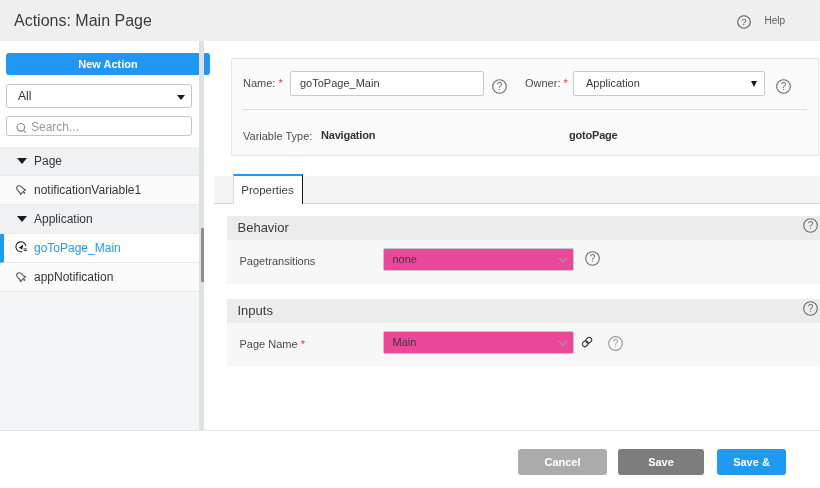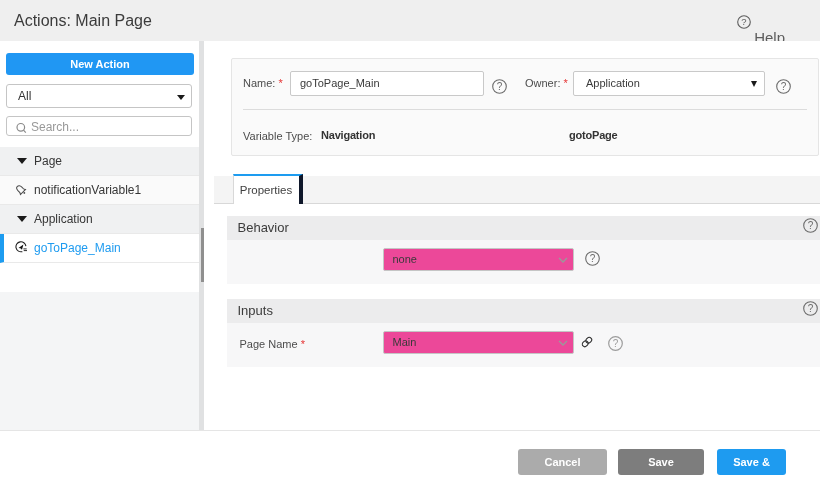--- a/index.html
+++ b/index.html
@@ -3,25 +3,25 @@
 <meta charset="utf-8">
 <style>
 * { margin:0; padding:0; box-sizing:border-box; }
 html,body { width:820px; height:488px; overflow:hidden; }
 body { font-family:"Liberation Sans", sans-serif; background:#fff; position:relative; }
 .abs { position:absolute; }
 
 
 #hdr { left:0; top:0; width:820px; height:41px; background:#efefef; }
 #hdr .title { left:14px; top:12px; font-size:16px; color:#3b3b3b; }
-#hdr .help { right:35px; top:29px; font-size:15px; color:#5c5c5c; }
+#hdr .help { right:35px; top:15px; font-size:10px; color:#5c5c5c; }
 
 
 #side { left:0; top:41px; width:199px; height:389px; background:#fff; }
-.btn-new { left:6px; top:12px; width:188px; height:22px; background:#2097f3; border-radius:3px; color:#fff; font-weight:bold; font-size:11px; text-align:center; line-height:22px; }
+.btn-new { left:6px; top:12px; width:204px; height:22px; background:#2097f3; border-radius:3px; color:#fff; font-weight:bold; font-size:11px; text-align:center; line-height:22px; }
 .sel-all { left:6px; top:43px; width:186px; height:24px; background:#fff; border:1px solid #c5c5c5; border-radius:3px; font-size:12px; color:#333; line-height:22px; padding-left:11px; }
 .sel-all .tri { position:absolute; right:6px; top:10px; width:0; height:0; border-left:4px solid transparent; border-right:4px solid transparent; border-top:5.5px solid #1a1a1a; }
 .search { left:6px; top:75px; width:186px; height:20px; background:#fff; border:1px solid #c5c5c5; border-radius:3px; font-size:12px; color:#999; line-height:20px; padding-left:24px; }
 .tree { left:0; top:106px; width:162px; }
 .trow { position:relative; width:199px; height:29px; line-height:28px; font-size:12px; color:#363636; border-bottom:1px solid #e9e9e9; }
 .trow.grp { background:#f0f1f2; padding-left:34px; }
 .trow.itm { background:#fafafa; padding-left:34px; }
 .trow.sel { background:#fff; color:#1e9bf0; }
 .trow.grp .tri { position:absolute; left:17px; top:11px; width:0; height:0; border-left:5px solid transparent; border-right:5px solid transparent; border-top:6px solid #1a1a1a; }
 .ticon { position:absolute; left:15px; top:8px; width:12px; height:12px; }
@@ -36,21 +36,21 @@
 #formbox { left:17px; top:17px; width:588px; height:98px; background:#fafafa; border:1px solid #e5e5e5; border-radius:2px; }
 .lbl { font-size:11px; color:#4c4c4c; }
 .red { color:#e53333; }
 .input { background:#fff; border:1px solid #c9c9c9; border-radius:2px; font-size:11px; color:#3a3a3a; }
 .qicon { width:15px; height:15px; }
 .hsep { left:11px; top:50px; width:564px; height:1px; background:#dcdcdc; }
 .bval { font-size:11px; font-weight:bold; color:#333; letter-spacing:-0.2px; }
 
 
 #tabbar { left:0; top:135px; width:616px; height:28px; background:#f4f4f4; border-bottom:1px solid #d8d8d8; }
-#tab { left:18.5px; top:132.5px; width:70px; height:30.5px; background:#fff; border-left:1px solid #d8d8d8; border-right:4px solid #0f172a; border-top:2px solid #1d9cf0; font-size:11.5px; color:#3f3f3f; text-align:center; line-height:28px; }
+#tab { left:18.5px; top:132.5px; width:70px; height:30.5px; background:#fff; border-left:1px solid #d8d8d8; border-right:1px solid #0f172a; border-top:2px solid #1d9cf0; font-size:11.5px; color:#3f3f3f; text-align:center; line-height:28px; }
 
 
 .sect { left:12.5px; width:598px; }
 .sect .shead { position:relative; height:24px; background:#ececed; font-size:13px; color:#3b3b3b; line-height:24px; padding-left:11px; }
 .sect .sbody { position:relative; height:44px; background:#f7f7f8; }
 #sect-behavior { top:174.5px; }
 #sect-inputs { top:258px; }
 .rowlbl { position:absolute; left:13px; top:0; height:44px; line-height:42px; font-size:11px; color:#4c4c4c; }
 .selbox { position:absolute; background:#ec4899; border:1px solid #c5c5c5; border-radius:2px; font-size:11px; color:#3a3a3a; }
 
@@ -88,20 +88,26 @@
             <path d="M6 0.9 C4.4 0.9 3.4 2.3 3.4 4.2 L3.4 7.0 L2.4 8.8 L9.6 8.8 L8.6 7.0 L8.6 4.2 C8.6 2.3 7.6 0.9 6 0.9 Z" fill="none" stroke="#4a4a4a" stroke-width="1"></path>
             <circle cx="6.3" cy="10.4" r="0.95" fill="#4a4a4a"></circle>
           </g>
         </svg>notificationVariable1</div>
     <div class="trow grp"><span class="tri"></span>Application</div>
     <div class="trow sel" style="padding-left:30px; border-left:4px solid #1d9cf0;"><svg class="ticon" style="left:11px; top:7px; width:13px; height:13px;" viewBox="0 0 13 13">
           <path d="M7.32 10.6 A5.0 5.0 0 1 1 10.9 5.11" fill="none" stroke="#222" stroke-width="1.1"></path>
           <path d="M3.5 6.9 L8.4 3.4 L7.0 8.8 L5.4 7.3 Z" fill="#111"></path>
           <path d="M8.4 7.9 H11.7 M8.7 9.6 H12.0" stroke="#222" stroke-width="0.95"></path>
         </svg>goToPage_Main</div>
+    <div class="trow itm"><svg class="ticon" viewBox="0 0 12 12">
+          <g transform="rotate(-45 6 6)">
+            <path d="M6 0.9 C4.4 0.9 3.4 2.3 3.4 4.2 L3.4 7.0 L2.4 8.8 L9.6 8.8 L8.6 7.0 L8.6 4.2 C8.6 2.3 7.6 0.9 6 0.9 Z" fill="none" stroke="#4a4a4a" stroke-width="1"></path>
+            <circle cx="6.3" cy="10.4" r="0.95" fill="#4a4a4a"></circle>
+          </g>
+        </svg>appNotification</div>
   </div>
   <div id="side-rest" class="abs"></div>
 </div>
 <div id="strip" class="abs"></div>
 <div id="thumb" class="abs"></div>
 
 <div id="main" class="abs">
   <div id="formbox" class="abs">
     <div class="lbl abs" style="left:11px; top:18px;">Name: <span class="red">*</span></div>
     <div class="input abs" style="left:58px; top:12px; width:194px; height:25px; line-height:23px; padding-left:9px;">goToPage_Main</div>
@@ -128,20 +134,21 @@
   <div id="tab" class="abs">Properties</div>
 
   <div id="sect-behavior" class="abs sect">
     <div class="shead">Behavior
       <svg class="qicon" style="position:absolute; right:7px; top:2px;" viewBox="0 0 15 15">
           <circle cx="7.5" cy="7.5" r="6.8" fill="none" stroke="#6b6b6b" stroke-width="1.1"></circle>
           <text x="7.5" y="11" text-anchor="middle" font-size="10" fill="#6b6b6b" font-family="Liberation Sans">?</text>
         </svg>
     </div>
     <div class="sbody">
+      <div class="rowlbl">Pagetransitions</div>
       <div class="selbox" style="left:156px; top:8px; width:191px; height:23px; line-height:21px; padding-left:9px;">none
         <svg style="position:absolute; right:5px; top:8px;" width="10" height="6" viewBox="0 0 10 6">
             <path d="M1 1 L5 5 L9 1" fill="none" stroke="#9a9a9a" stroke-width="1.3"></path>
           </svg>
       </div>
       <div class="abs" style="left:358px; top:11px;"><svg class="qicon" viewBox="0 0 15 15">
             <circle cx="7.5" cy="7.5" r="6.8" fill="none" stroke="#6b6b6b" stroke-width="1.1"></circle>
             <text x="7.5" y="11" text-anchor="middle" font-size="10" fill="#6b6b6b" font-family="Liberation Sans">?</text>
           </svg></div>
     </div>

